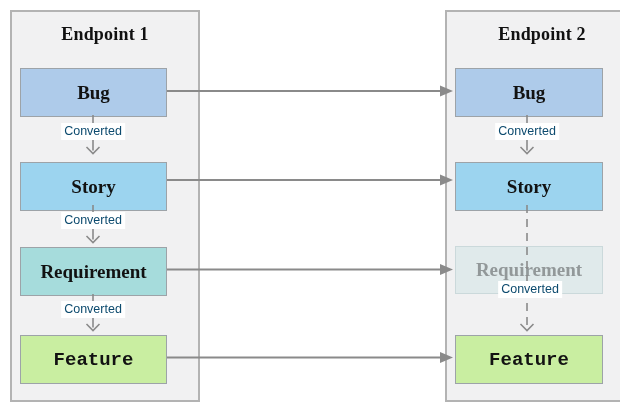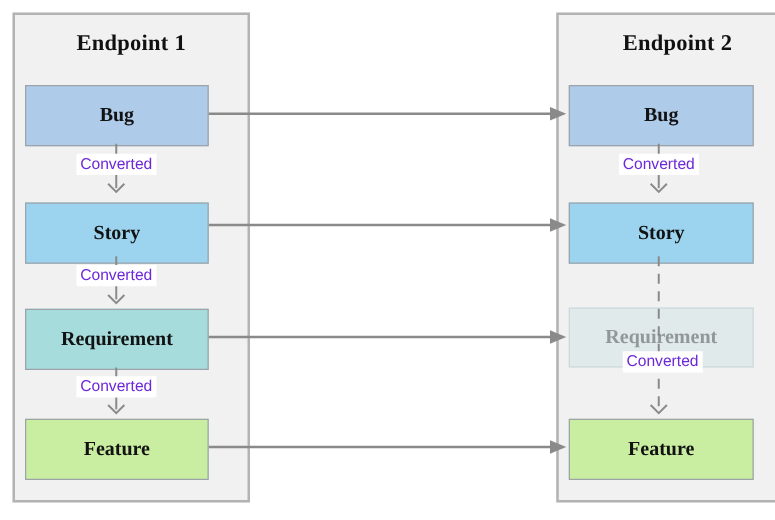--- a/index.html
+++ b/index.html
@@ -14,38 +14,38 @@
   }
   .panel.left{left:10px;}
   .panel.right{left:445px;width:194px;}
   .panel-title{
     margin:0;padding-top:12px;text-align:center;
     font-size:18px;font-weight:bold;color:#111;letter-spacing:.2px;
   }
   .node{
     position:absolute;left:8px;width:147px;height:49px;box-sizing:border-box;
     border:1.5px solid #9DA3A8;display:flex;align-items:center;justify-content:center;
-    font-size:16px;font-weight:bold;color:#121212;
+    font-size:19px;font-weight:bold;color:#121212;
   }
   .panel.right .node{width:148px;}
   .node.pos-0{top:56px;}
   .node.pos-1{top:150px;}
   .node.pos-2{top:235px;}
   .node.pos-3{top:323px;}
   .fill-bug{background:#AECBEA;}
   .fill-story{background:#9CD4EF;}
   .fill-requirement{background:#A6DCDC;}
-  .fill-feature{background:#C9EEA1;}
+  .fill-feature{background:#C9EEA1;font-family:Liberation Mono, monospace;}
   .node.faded{
     background:#E0EAEB;border-color:#CBD9DB;color:#929899;top:234px;height:48px;
   }
   .arrow-layer{position:absolute;left:0;top:0;pointer-events:none;}
   .edge-label{
     position:absolute;transform:translateX(-50%);
-    background:#FFFFFF;color:#6d28d9;
+    background:#FFFFFF;color:#0c4a6e;
     font-family:"Liberation Sans","DejaVu Sans",sans-serif;
     font-size:12.5px;line-height:15px;padding:1px 3px;white-space:nowrap;
   }
 </style>
 </head>
 <body>
 
 <div class="stage">
 
   <section class="panel left">

